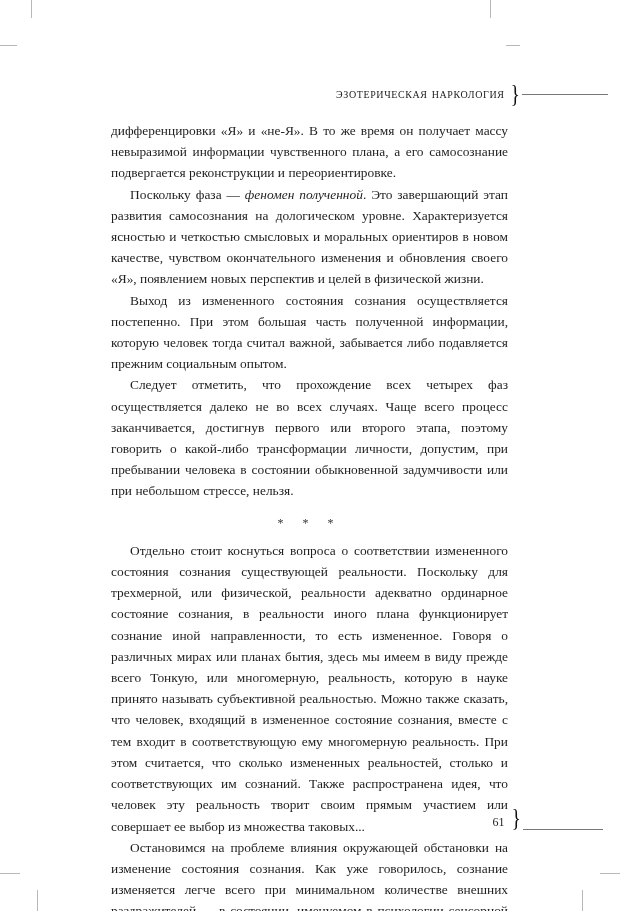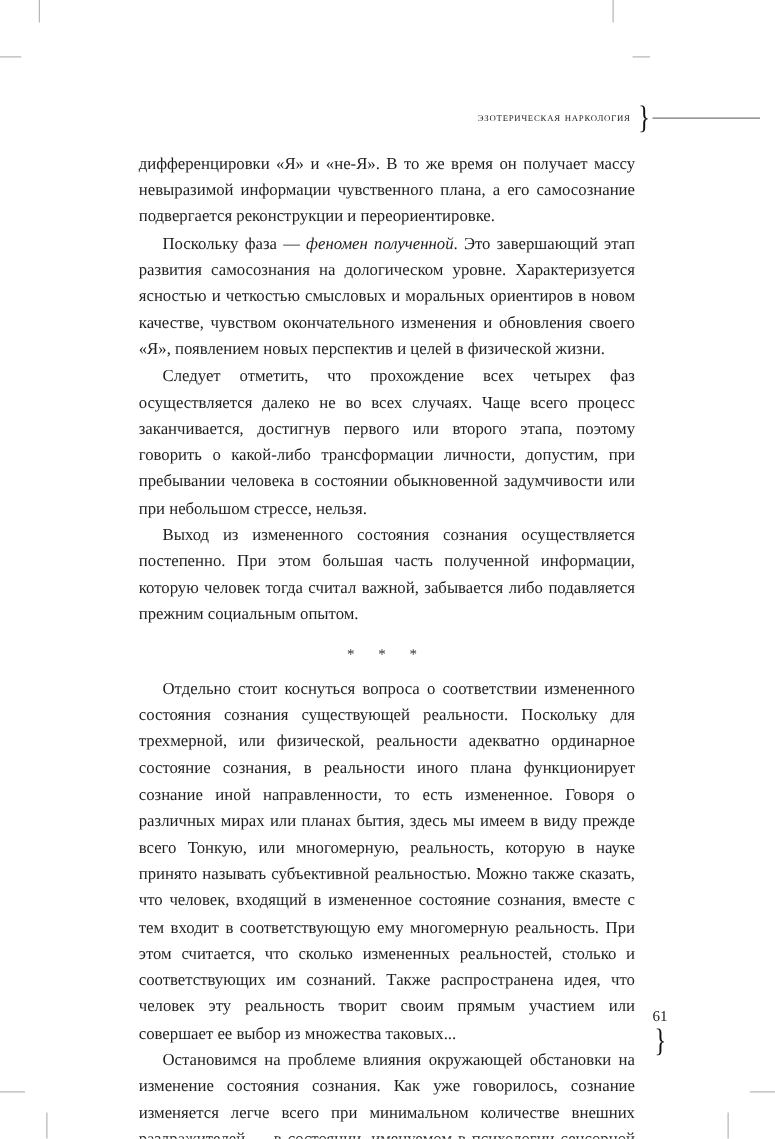--- a/index.html
+++ b/index.html
@@ -1,27 +1,27 @@
 <!DOCTYPE html>
 <html><head>
 <meta charset="utf-8">
 <style>
   html, body { margin:0; padding:0; background:#ffffff; }
   body { width:620px; height:911px; position:relative; overflow:hidden;
          font-family: "Liberation Serif", "DejaVu Serif", serif; color:#1e1e1e; }
   .crop { position:absolute; background:#b8b8b8; }
   .header { position:absolute; top:82px; right:0; height:24px; display:flex; align-items:center; }
-  .header-title { font-size:10px; letter-spacing:0.6px; color:#222; margin-right:4px; font-variant: small-caps; text-transform: lowercase; }
+  .header-title { font-size:14px; letter-spacing:0.6px; color:#222; margin-right:4px; font-variant: small-caps; text-transform: lowercase; }
   .brace { font-size:26px; line-height:24px; color:#111; font-weight:normal; transform:scaleX(0.75); display:inline-block; }
   .rule { width:86px; height:1px; background:#777; margin-left:1px; margin-right:12px; }
   .body-text { position:absolute; left:111px; top:120px; width:397px; font-size:13.4px; line-height:21.2px; text-align:justify; }
   .body-text p { margin:0; text-indent:19px; hyphens:manual; }
   .body-text p.noindent { text-indent:0; }
   .stars { text-align:center; font-size:12px; letter-spacing:8px; margin:11px 0 6px 0; color:#333; }
-  .footer { position:absolute; top:806px; right:0; height:24px; display:flex; align-items:flex-start;flex-direction:column; }
+  .footer { position:absolute; top:806px; right:0; height:24px; display:flex; align-items:flex-end; }
   .page-num { font-size:12px; margin-right:5px; color:#222; }
 </style>
 </head>
 <body>
 
 <div class="crop" style="left:31px;top:0;width:1px;height:18px;"></div>
 <div class="crop" style="left:0;top:45px;width:17px;height:1px;"></div>
 <div class="crop" style="left:490px;top:0;width:1px;height:18px;"></div>
 <div class="crop" style="left:506px;top:45px;width:14px;height:1px;"></div>
 <div class="crop" style="left:0;top:873px;width:20px;height:1px;"></div>
@@ -31,22 +31,22 @@
 
 <div class="header">
   <span class="header-title">ЭЗОТЕРИЧЕСКАЯ НАРКОЛОГИЯ</span>
   <span class="brace">}</span>
   <span class="rule"></span>
 </div>
 
 <div class="body-text">
   <p class="noindent">дифференцировки «Я» и «не-Я». В то же время он получает массу невыразимой информации чувственного плана, а его самосознание подвергается реконструкции и переориентировке.</p>
   <p><span>Поскольку фаза — </span><em>феномен полученной</em><span>. Это завершающий этап развития самосознания на дологическом уровне. Характеризуется ясностью и четкостью смысловых и моральных ориентиров в новом качестве, чувством окончательного изменения и обновления своего «Я», появлением новых перспектив и целей в физической жизни.</span></p>
+  <p>Выход из измененного состояния сознания осуществляется постепенно. При этом большая часть полученной информации, которую человек тогда считал важной, забывается либо подавляется прежним социальным опытом.</p>
   <p>Следует отметить, что прохождение всех четырех фаз осуществляется далеко не во всех случаях. Чаще всего процесс заканчивается, достигнув первого или второго этапа, поэтому говорить о какой-либо трансформации личности, допустим, при пребывании человека в состоянии обыкновенной задумчивости или при небольшом стрессе, нельзя.</p>
-  <p>Выход из измененного состояния сознания осуществляется постепенно. При этом большая часть полученной информации, которую человек тогда считал важной, забывается либо подавляется прежним социальным опытом.</p>
   <div class="stars">* * *</div>
   <p>Отдельно стоит коснуться вопроса о соответствии измененного состояния сознания существующей реальности. Поскольку для трехмерной, или физической, реальности адекватно ординарное состояние сознания, в реальности иного плана функционирует сознание иной направленности, то есть измененное. Говоря о различных мирах или планах бытия, здесь мы имеем в виду прежде всего Тонкую, или многомерную, реальность, которую в науке принято называть субъективной реальностью. Можно также сказать, что человек, входящий в измененное состояние сознания, вместе с тем входит в соответствующую ему многомерную реальность. При этом считается, что сколько измененных реальностей, столько и соответствующих им сознаний. Также распространена идея, что человек эту реальность творит своим прямым участием или совершает ее выбор из множества таковых...</p>
   <p>Остановимся на проблеме влияния окружающей обстановки на изменение состояния сознания. Как уже говорилось, сознание изменяется легче всего при минимальном количестве внешних раздражителей — в состоянии, именуемом в психологии сенсорной депривацией. Этот факт отмечался многими во время одиночного плаванья, полярной зимовки, одиночного заключения, длительного пребывания в сурдокамере и т. д.</p>
 </div>
 
 <div class="footer">
   <span class="page-num">61</span>
   <span class="brace">}</span>
   <span class="rule" style="width:80px;margin-right:17px;"></span>
 </div>

